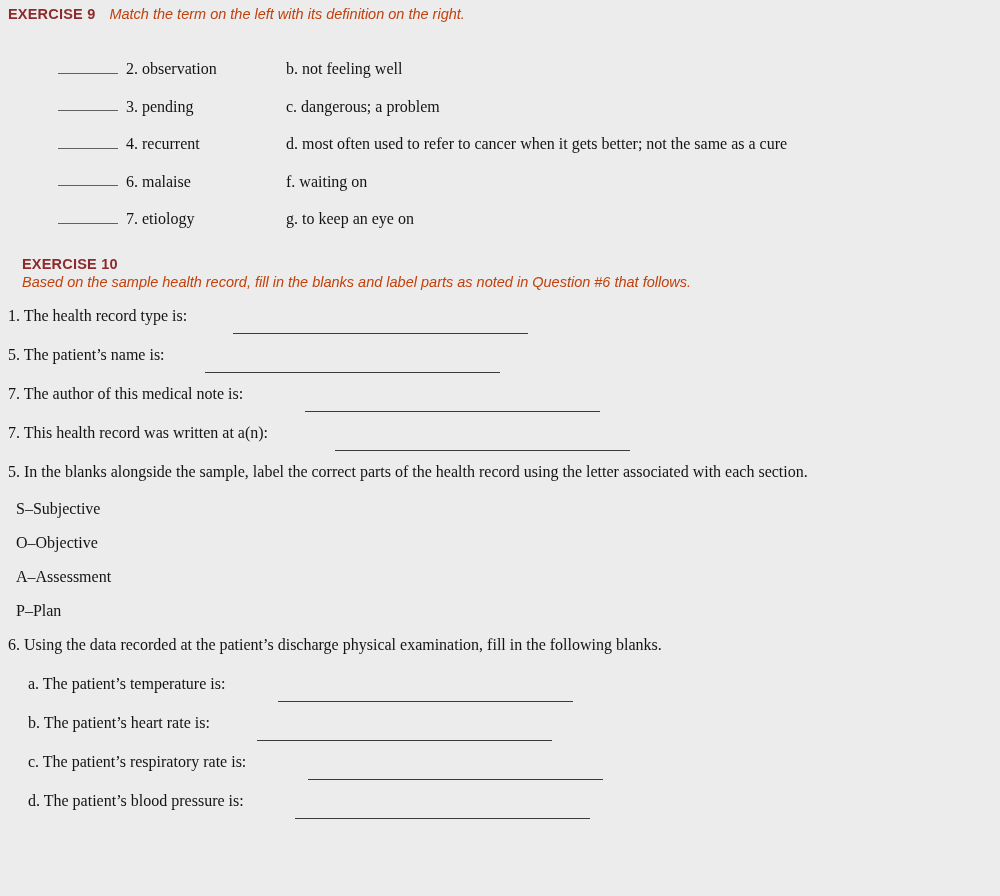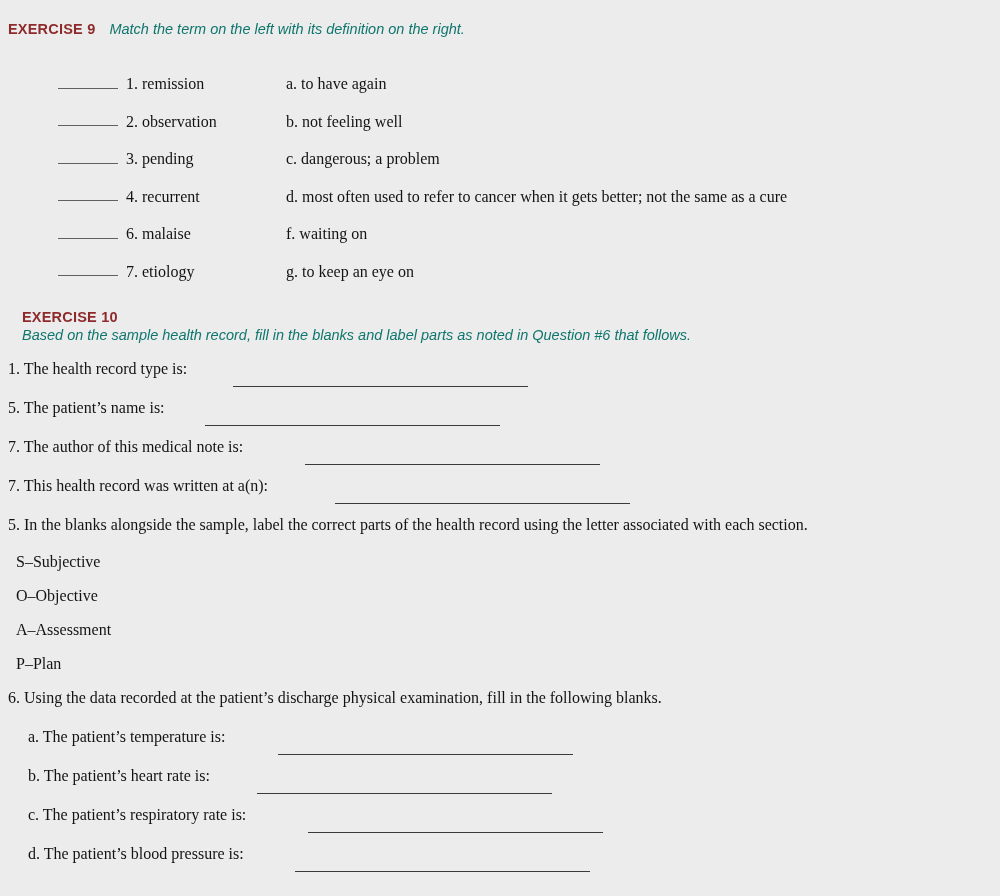--- a/index.html
+++ b/index.html
@@ -3,39 +3,39 @@
 <meta charset="utf-8">
 <style>
   * { margin:0; padding:0; box-sizing:border-box; }
   html,body { width:1000px; height:896px; }
   body {
     background:#ECECEC;
     color:#131313;
     font-family:"Liberation Serif", serif;
     overflow:hidden;
   }
-  .page { padding:5px 8px 0 8px; width:1000px; height:840px;margin-top:15px; }
+  .page { padding:5px 8px 0 8px; width:1000px; height:840px; }
 
   
   .ex-header {
     font-family:"Liberation Sans", sans-serif;
     font-size:14.5px;
     line-height:18px;
     display:flex;
     align-items:baseline;
   }
   .ex-label {
     color:#8E2A2B;
     font-weight:bold;
     letter-spacing:.2px;
     white-space:nowrap;
   }
   .ex-instr {
     font-style:italic;
-    color:#0f766e;
+    color:#c2410c;
     margin-left:14px;
     font-size:14.5px;
     white-space:nowrap;
   }
 
   
   .match-list { margin:35px 0 0 50px; }
   .match-row {
     display:flex;
     align-items:baseline;
@@ -79,25 +79,20 @@
 <body>
 
 <div class="page">
 
   <div class="ex-header">
     <span class="ex-label">EXERCISE 9</span>
     <span class="ex-instr">Match the term on the left with its definition on the right.</span>
   </div>
 
   <div class="match-list">
-    <div class="match-row">
-      <span class="match-blank"></span>
-      <span class="match-term">1. remission</span>
-      <span class="match-def">a. to have again</span>
-    </div>
     <div class="match-row">
       <span class="match-blank"></span>
       <span class="match-term">2. observation</span>
       <span class="match-def">b. not feeling well</span>
     </div>
     <div class="match-row">
       <span class="match-blank"></span>
       <span class="match-term">3. pending</span>
       <span class="match-def">c. dangerous; a problem</span>
     </div>

